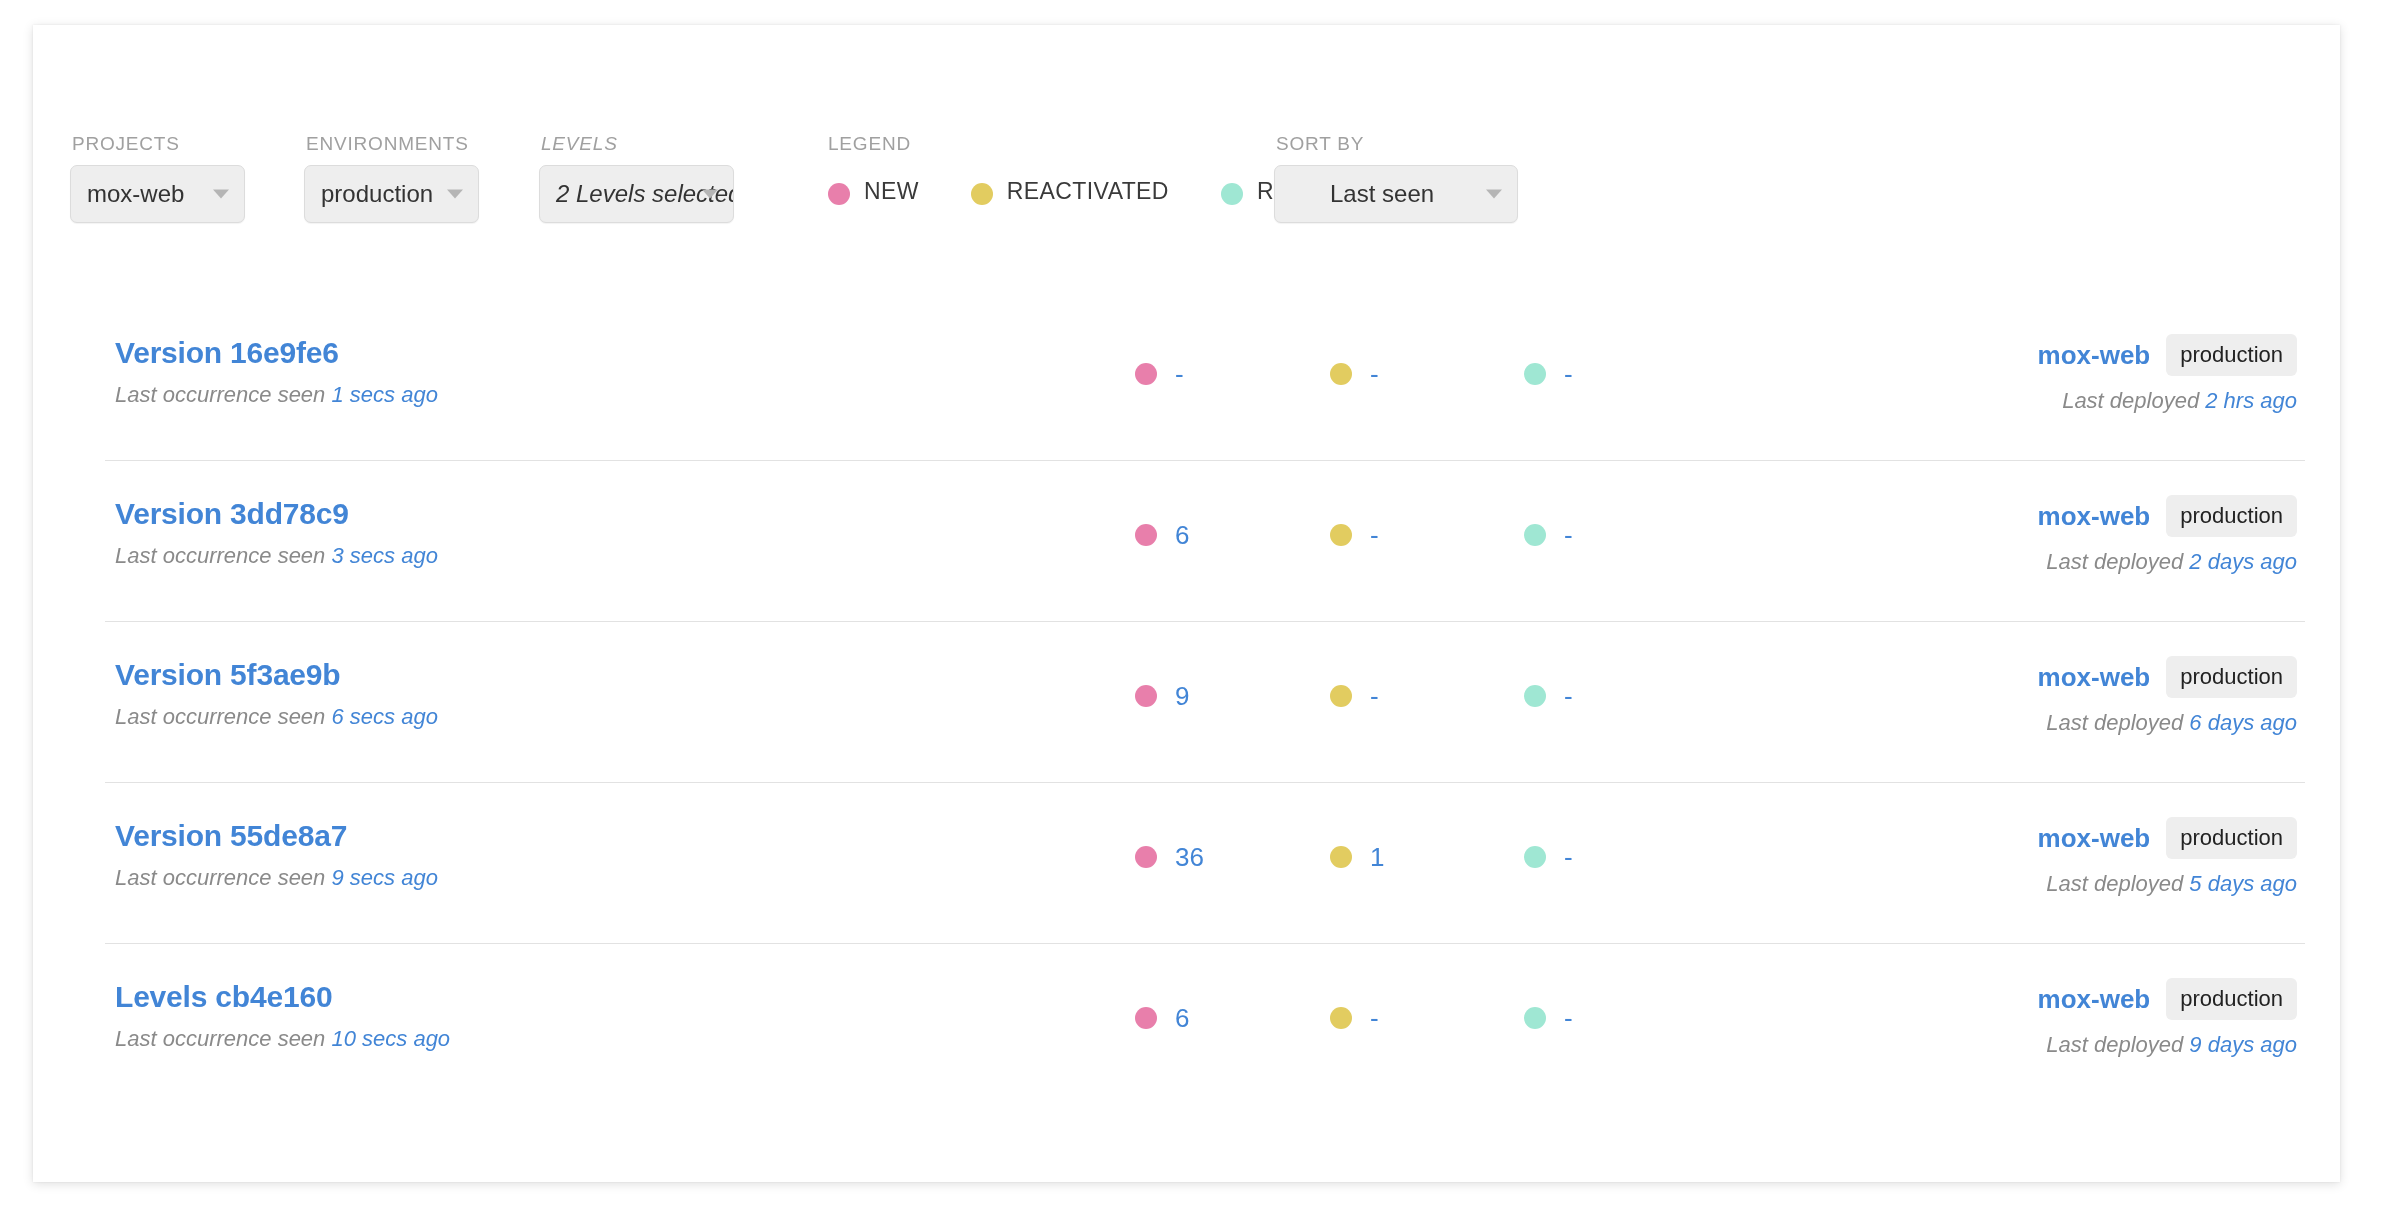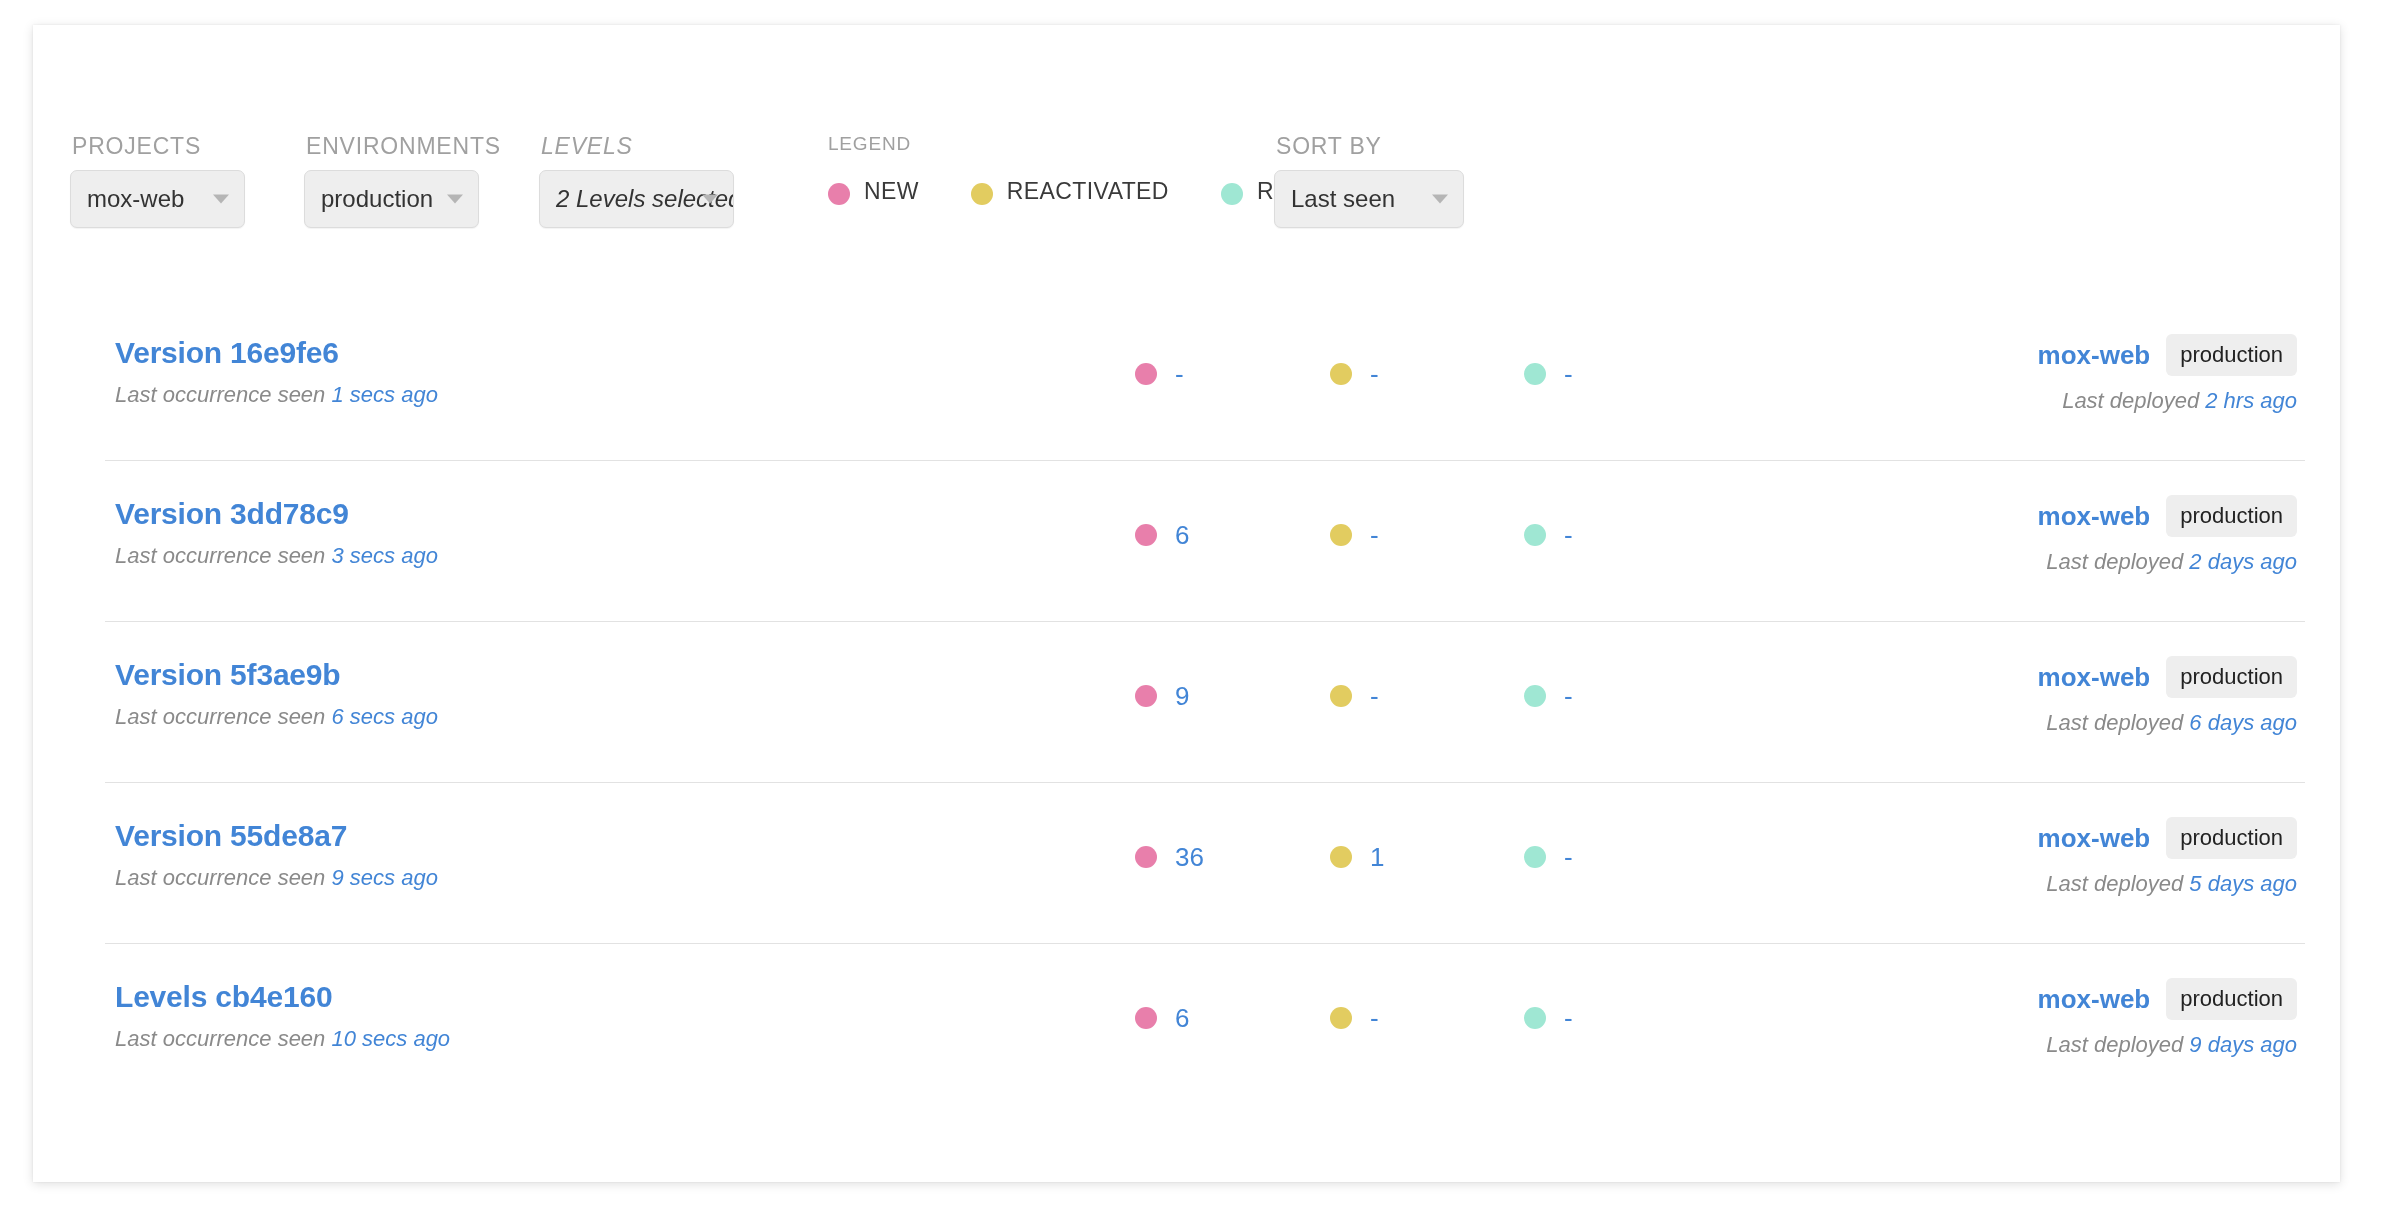--- a/index.html
+++ b/index.html
@@ -36,21 +36,21 @@
     left: 0; top: 0; right: 0;
     height: 230px;
   }
 
   .filter-group {
     position: absolute;
     top: 108px;
   }
 
   .filter-label {
-    font-size: 23px;
+    font-size: 19px;
     letter-spacing: 0.8px;
     color: #a0a0a0;
     font-weight: 400;
     text-transform: uppercase;
     margin: 0 0 10px 2px;
     white-space: nowrap;
   }
 
   .select {
     position: relative;
@@ -85,21 +85,21 @@
   }
 
   #grp-projects     { left: 37px;  width: 175px; }
   #grp-environments { left: 271px; width: 175px; }
   #grp-levels       { left: 506px; width: 225px; font-style: italic; }
   #grp-sortby       { left: 1241px; width: 222px; }
 
   #grp-projects .select     { width: 175px; }
   #grp-environments .select { width: 175px; }
   #grp-levels .select       { width: 195px; justify-content: flex-end; }
-  #grp-sortby .select       { width: 190px; }
+  #grp-sortby .select       { width: 244px; padding-left: 39px; }
 
   
   .legend {
     position: absolute;
     left: 795px;
     top: 108px;
   }
   .legend-title {
     font-size: 19px;
     letter-spacing: 0.8px;

